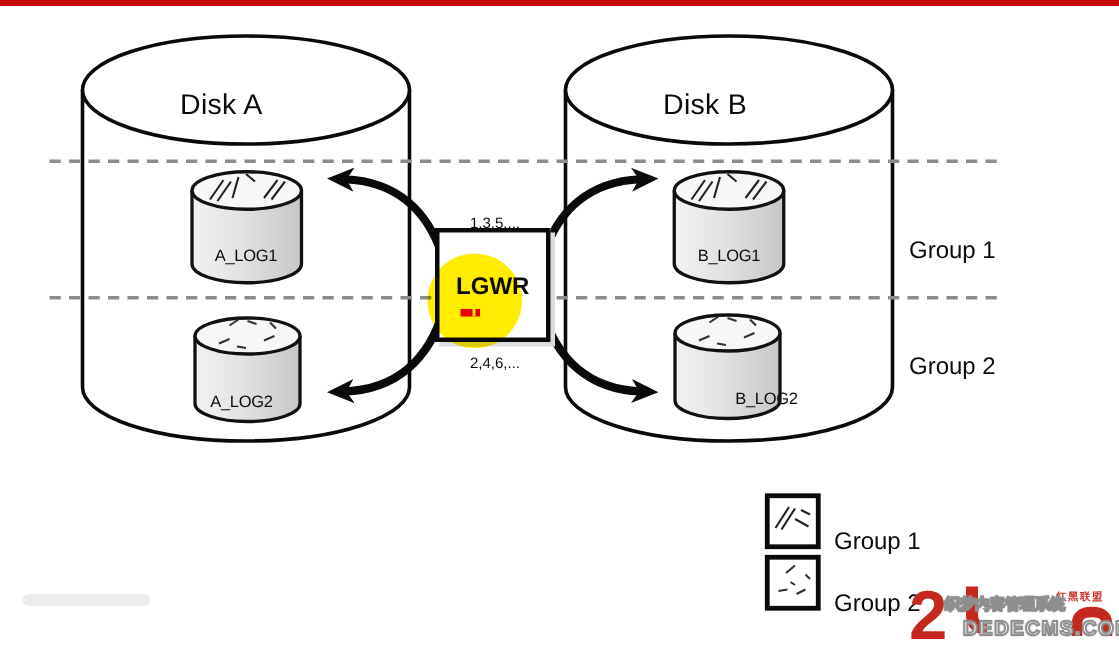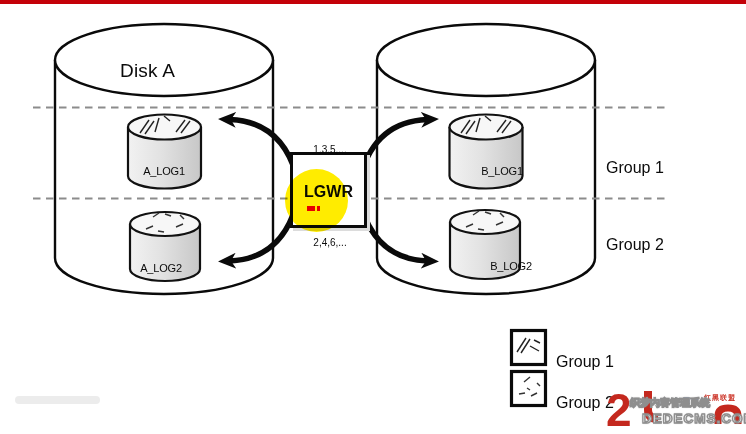--- a/index.html
+++ b/index.html
@@ -150,23 +150,24 @@
         <path d="M524,382 L530,377"></path>
           <path d="M519,394 L525,393"></path>
         <path d="M531,396 L537,393"></path>
           <path d="M537,383 L540,386"></path>
         <path d="M527,388 L530,390"></path>
       </g>
     </g>
   </svg>
 
   <div class="lbl disk-title" style="left:120px;top:45px;">Disk A</div>
+  <div class="lbl disk-title" style="left:442px;top:45px;">Disk B</div>
 
   <div class="lbl log-label" style="left:164px;top:150px;">A_LOG1</div>
-  <div class="lbl log-label" style="left:502px;top:150px;">B_LOG1</div>
+  <div class="lbl log-label" style="left:486px;top:150px;">B_LOG1</div>
   <div class="lbl log-label" style="left:161px;top:247px;">A_LOG2</div>
   <div class="lbl log-label" style="left:511px;top:245px;">B_LOG2</div>
 
   <div class="lbl seq-label" style="left:330px;top:129px;">1,3,5,...</div>
   <div class="lbl seq-label" style="left:330px;top:222px;">2,4,6,...</div>
 
   <div class="lbl group-label" style="left:606px;top:144px;">Group 1</div>
   <div class="lbl group-label" style="left:606px;top:221px;">Group 2</div>
 
   <div class="lbl legend-label" style="left:556px;top:338px;">Group 1</div>

